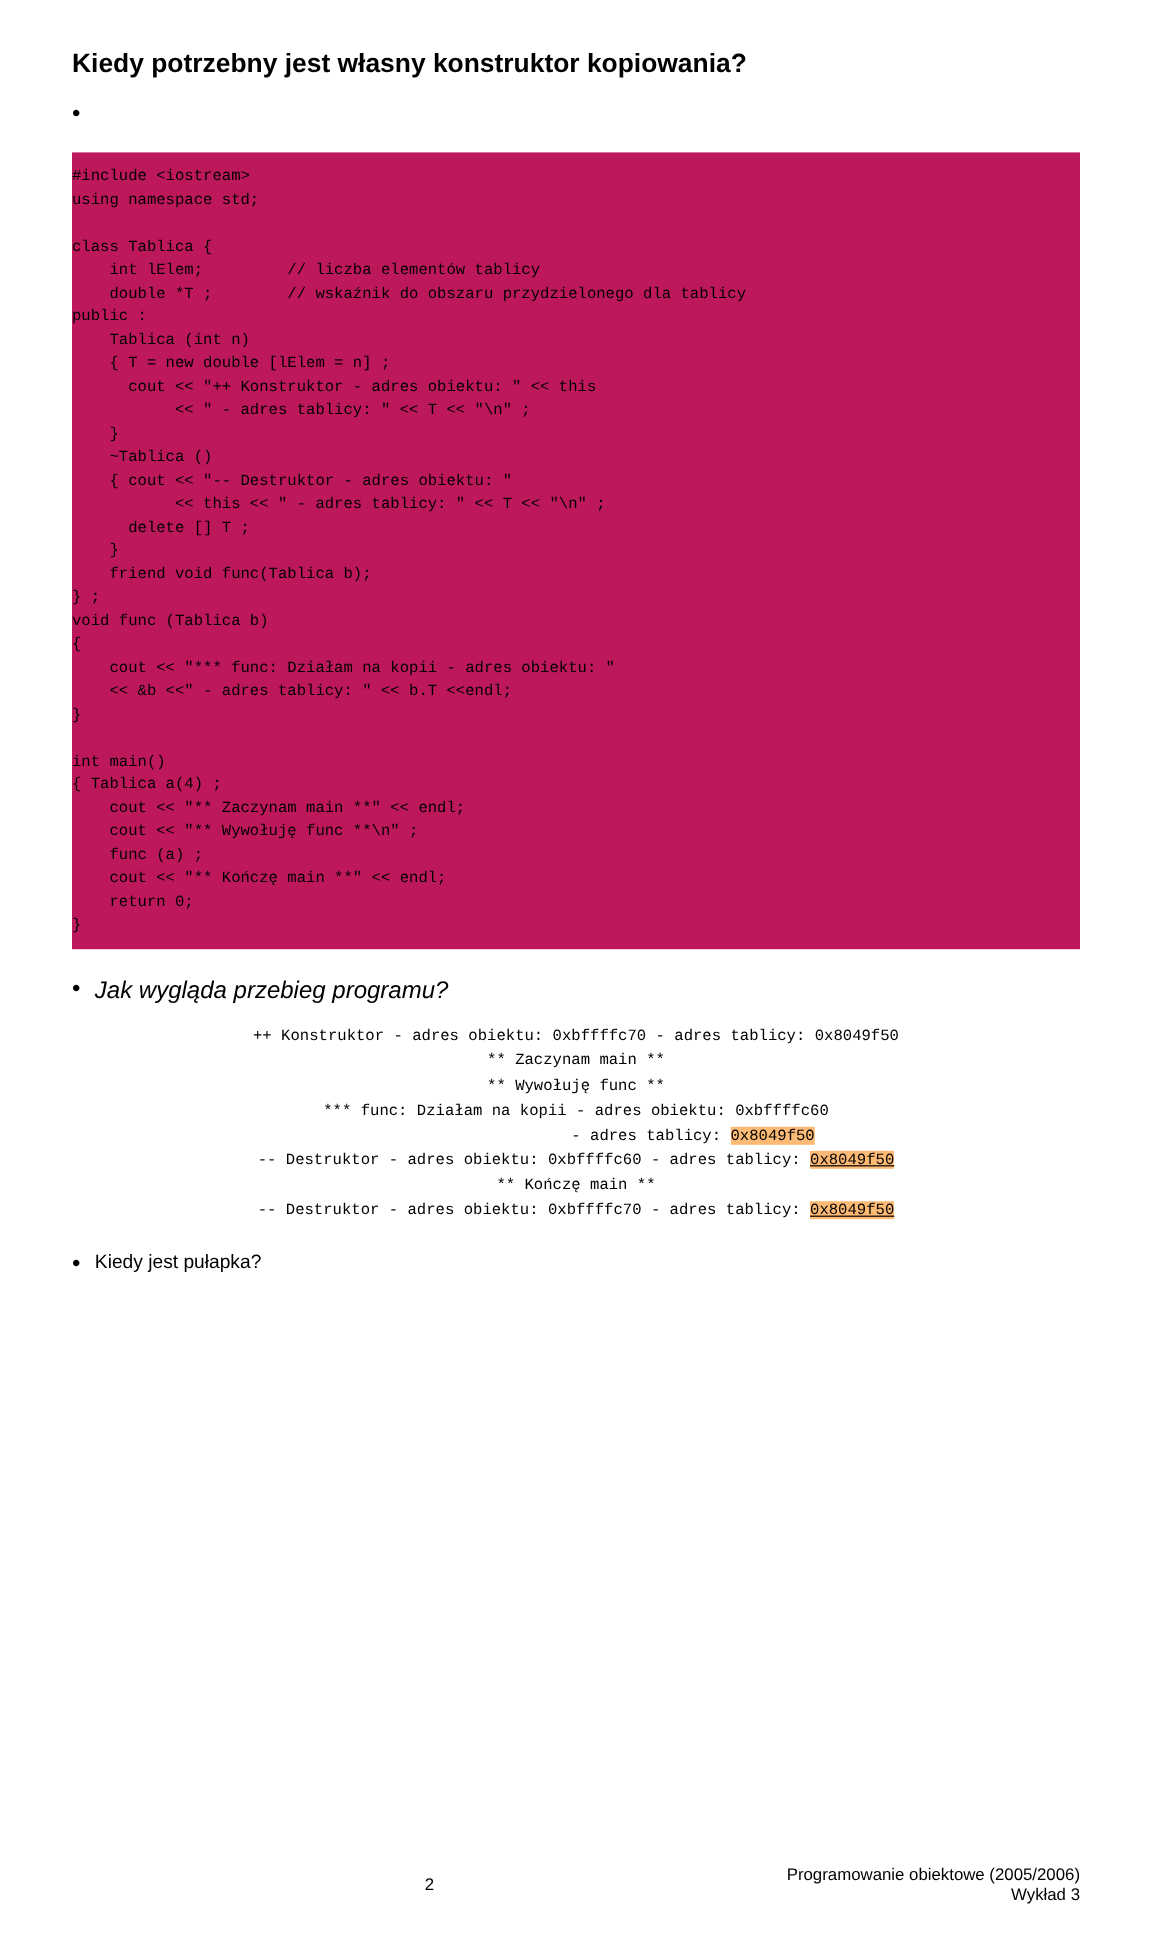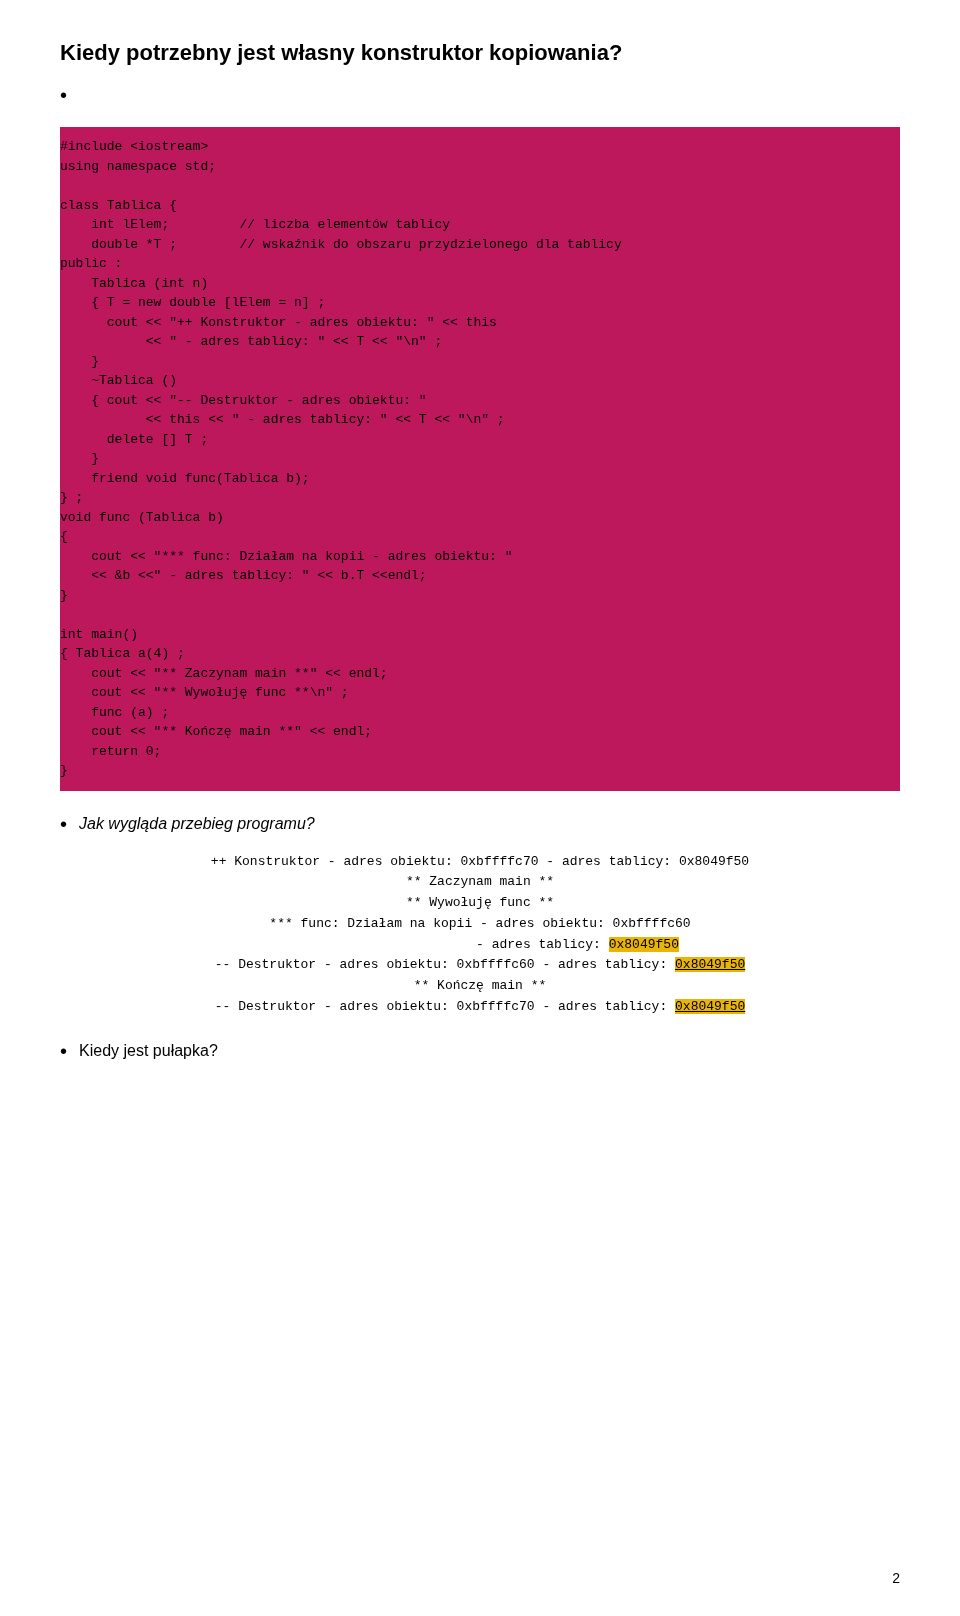--- a/index.html
+++ b/index.html
@@ -60,21 +60,21 @@
       font-family: 'Courier New', Courier, monospace;
       font-size: 13px;
       line-height: 1.6;
       color: #000000;
       margin: 10px 0 20px 0;
       white-space: pre;
       text-align: center;
     }
 
     .highlight {
-      background-color: #eab308;
+      background-color: #fdba74;
       font-family: 'Courier New', Courier, monospace;
       font-size: 13px;
     }
 
     .underline-text {
       text-decoration: underline;
       font-family: 'Courier New', Courier, monospace;
       font-size: 13px;
     }
 
@@ -98,21 +98,21 @@
     .footer-center {
       text-align: center;
     }
 
     .footer-right {
       text-align: right;
     }
 
     .italic-text {
       font-style: italic;
-      font-size: 16px;
+      font-size: 20px;
     }
   </style>
 </head>
 <body>
 
 <div class="page">
 
   <h1 class="heading">Kiedy potrzebny jest własny konstruktor kopiowania?</h1>
 
   <div class="bullet-item">
@@ -168,15 +168,19 @@
 -- Destruktor - adres obiektu: 0xbffffc70 - adres tablicy: <span class="underline-text highlight">0x8049f50</span></span></div>
 
   <div class="bullet-item section-gap">
     <span class="bullet-dot">•</span>
     <span>Kiedy jest pułapka?</span>
   </div>
 
   <div class="footer">
     <div></div>
     <div class="footer-center">2</div>
+    <div class="footer-right">
+      <div>Programowanie obiektowe (2005/2006)</div>
+      <div>Wykład 3</div>
+    </div>
   </div>
 
 </div>
 
 </body></html>

